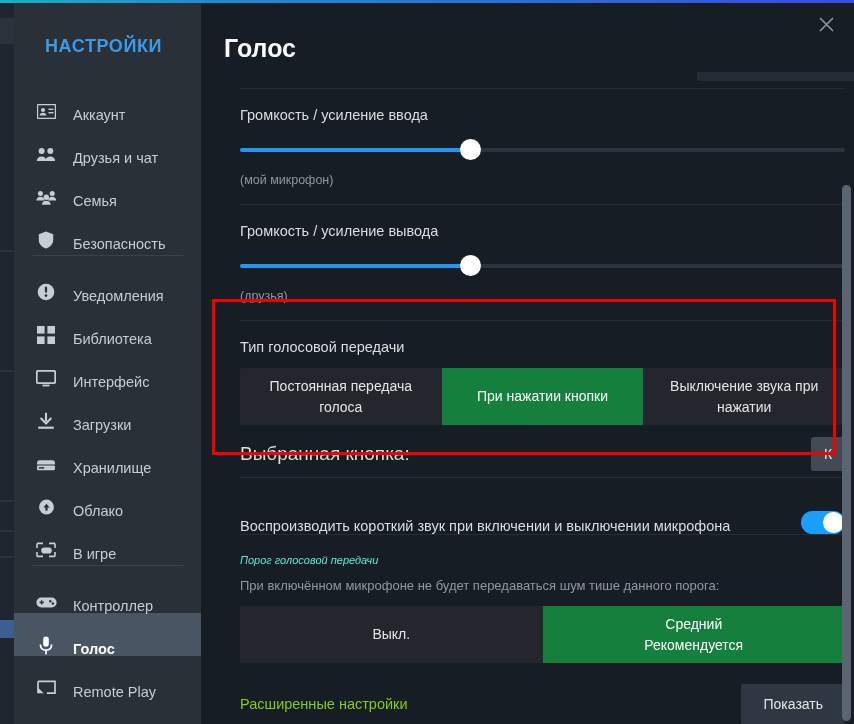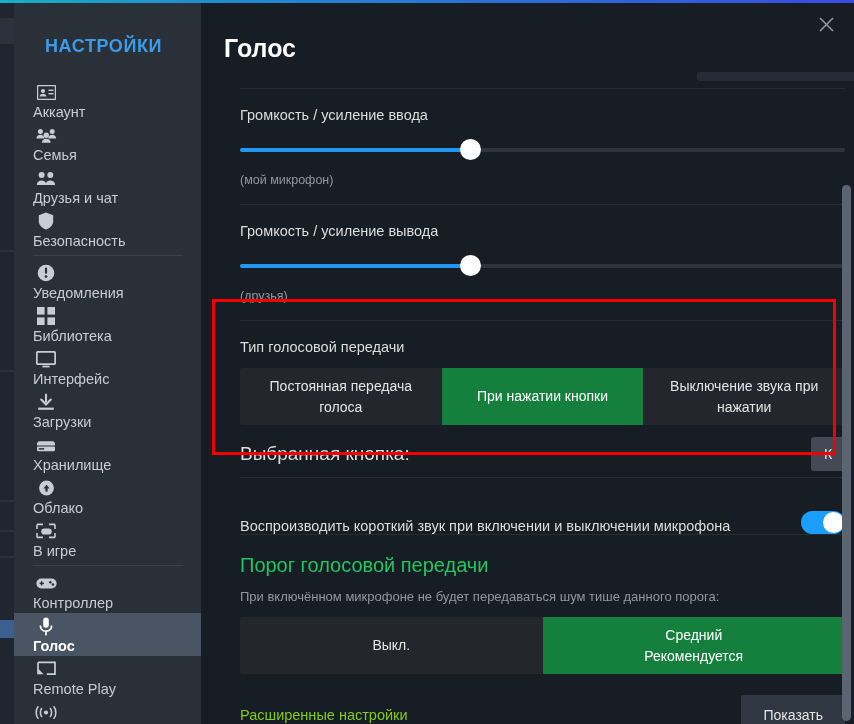--- a/index.html
+++ b/index.html
@@ -61,28 +61,27 @@
     font-weight: bold;
     letter-spacing: 0.6px;
     padding: 33px 0 0 31px;
     margin: 0;
   }
   .nav {
     margin-top: 22px;
   }
   .nav-item {
     display: flex;
-    align-items: flex-start;
+    align-items: flex-end;
     height: 43px;
     padding-left: 19px;
     box-sizing: border-box;
     color: #c6cdd4;
     font-size: 14.5px;
     cursor: pointer;
-    flex-direction: column;
   }
   .nav-item.selected {
     background: #4a5563;
     color: #ffffff;
     font-weight: bold;
   }
   .nav-icon {
     width: 26px;
     height: 22px;
     margin-right: 14px;
@@ -274,23 +273,24 @@
   }
   .toggle-knob {
     position: absolute;
     top: 1px; left: 22px;
     width: 21px; height: 21px;
     border-radius: 50%;
     background: #ffffff;
   }
 
   .section-title {
-    color: #22c55e;
-    font-size: 20px;
+    color: #5eead4;
+    font-size: 11px;
     padding-top: 19px;
+    font-style: italic;
   }
   .section-desc {
     color: #8f98a0;
     font-size: 13px;
     padding-top: 12px;
   }
 
   .advanced-row {
     display: flex;
     align-items: center;
@@ -351,41 +351,41 @@
               <circle cx="6" cy="6" r="2.1" fill="#c6cdd4"></circle>
               <path d="M2.6 11.6c0-1.9 1.5-2.9 3.4-2.9s3.4 1 3.4 2.9z" fill="#c6cdd4"></path>
               <rect x="11.5" y="4.6" width="5" height="1.4" fill="#c6cdd4"></rect>
               <rect x="11.5" y="8" width="5" height="1.4" fill="#c6cdd4"></rect>
             </svg>
           </span>
           <span class="nav-label">Аккаунт</span>
         </div>
         <div class="nav-item">
           <span class="nav-icon">
+            <svg width="20" height="15" viewBox="0 0 20 15">
+              <circle cx="5.6" cy="4" r="3" fill="#c6cdd4"></circle>
+              <path d="M0.8 14c0-3 2.1-4.6 4.8-4.6S10.4 11 10.4 14z" fill="#c6cdd4"></path>
+              <circle cx="14.3" cy="4" r="3" fill="#c6cdd4"></circle>
+              <path d="M9.5 14c0-3 2.1-4.6 4.8-4.6S19.1 11 19.1 14z" fill="#c6cdd4"></path>
+            </svg>
+          </span>
+          <span class="nav-label">Друзья и чат</span>
+        </div>
+        <div class="nav-item">
+          <span class="nav-icon">
             <svg width="21" height="15" viewBox="0 0 21 15">
               <circle cx="4.4" cy="3.4" r="2.5" fill="#c6cdd4"></circle>
               <path d="M0.4 10.6c0-2.5 1.8-3.8 4-3.8s4 1.3 4 3.8z" fill="#c6cdd4"></path>
               <circle cx="16.2" cy="3.4" r="2.5" fill="#c6cdd4"></circle>
               <path d="M12.2 10.6c0-2.5 1.8-3.8 4-3.8s4 1.3 4 3.8z" fill="#c6cdd4"></path>
               <circle cx="10.3" cy="7.2" r="2.7" fill="#c6cdd4"></circle>
               <path d="M5.9 14.8c0-2.7 2-4.1 4.4-4.1s4.4 1.4 4.4 4.1z" fill="#c6cdd4"></path>
             </svg>
           </span>
           <span class="nav-label">Семья</span>
-        </div>
-        <div class="nav-item">
-          <span class="nav-icon">
-            <svg width="20" height="15" viewBox="0 0 20 15">
-              <circle cx="5.6" cy="4" r="3" fill="#c6cdd4"></circle>
-              <path d="M0.8 14c0-3 2.1-4.6 4.8-4.6S10.4 11 10.4 14z" fill="#c6cdd4"></path>
-              <circle cx="14.3" cy="4" r="3" fill="#c6cdd4"></circle>
-              <path d="M9.5 14c0-3 2.1-4.6 4.8-4.6S19.1 11 19.1 14z" fill="#c6cdd4"></path>
-            </svg>
-          </span>
-          <span class="nav-label">Друзья и чат</span>
         </div>
         <div class="nav-item">
           <span class="nav-icon">
             <svg width="16" height="18" viewBox="0 0 16 18">
               <path d="M8 0.6 L15.2 3.2 V9 C15.2 13.2 11.9 16.3 8 17.5 C4.1 16.3 0.8 13.2 0.8 9 V3.2 Z" fill="#c6cdd4"></path>
             </svg>
           </span>
           <span class="nav-label">Безопасность</span>
         </div>
         <div class="nav-divider"></div>

